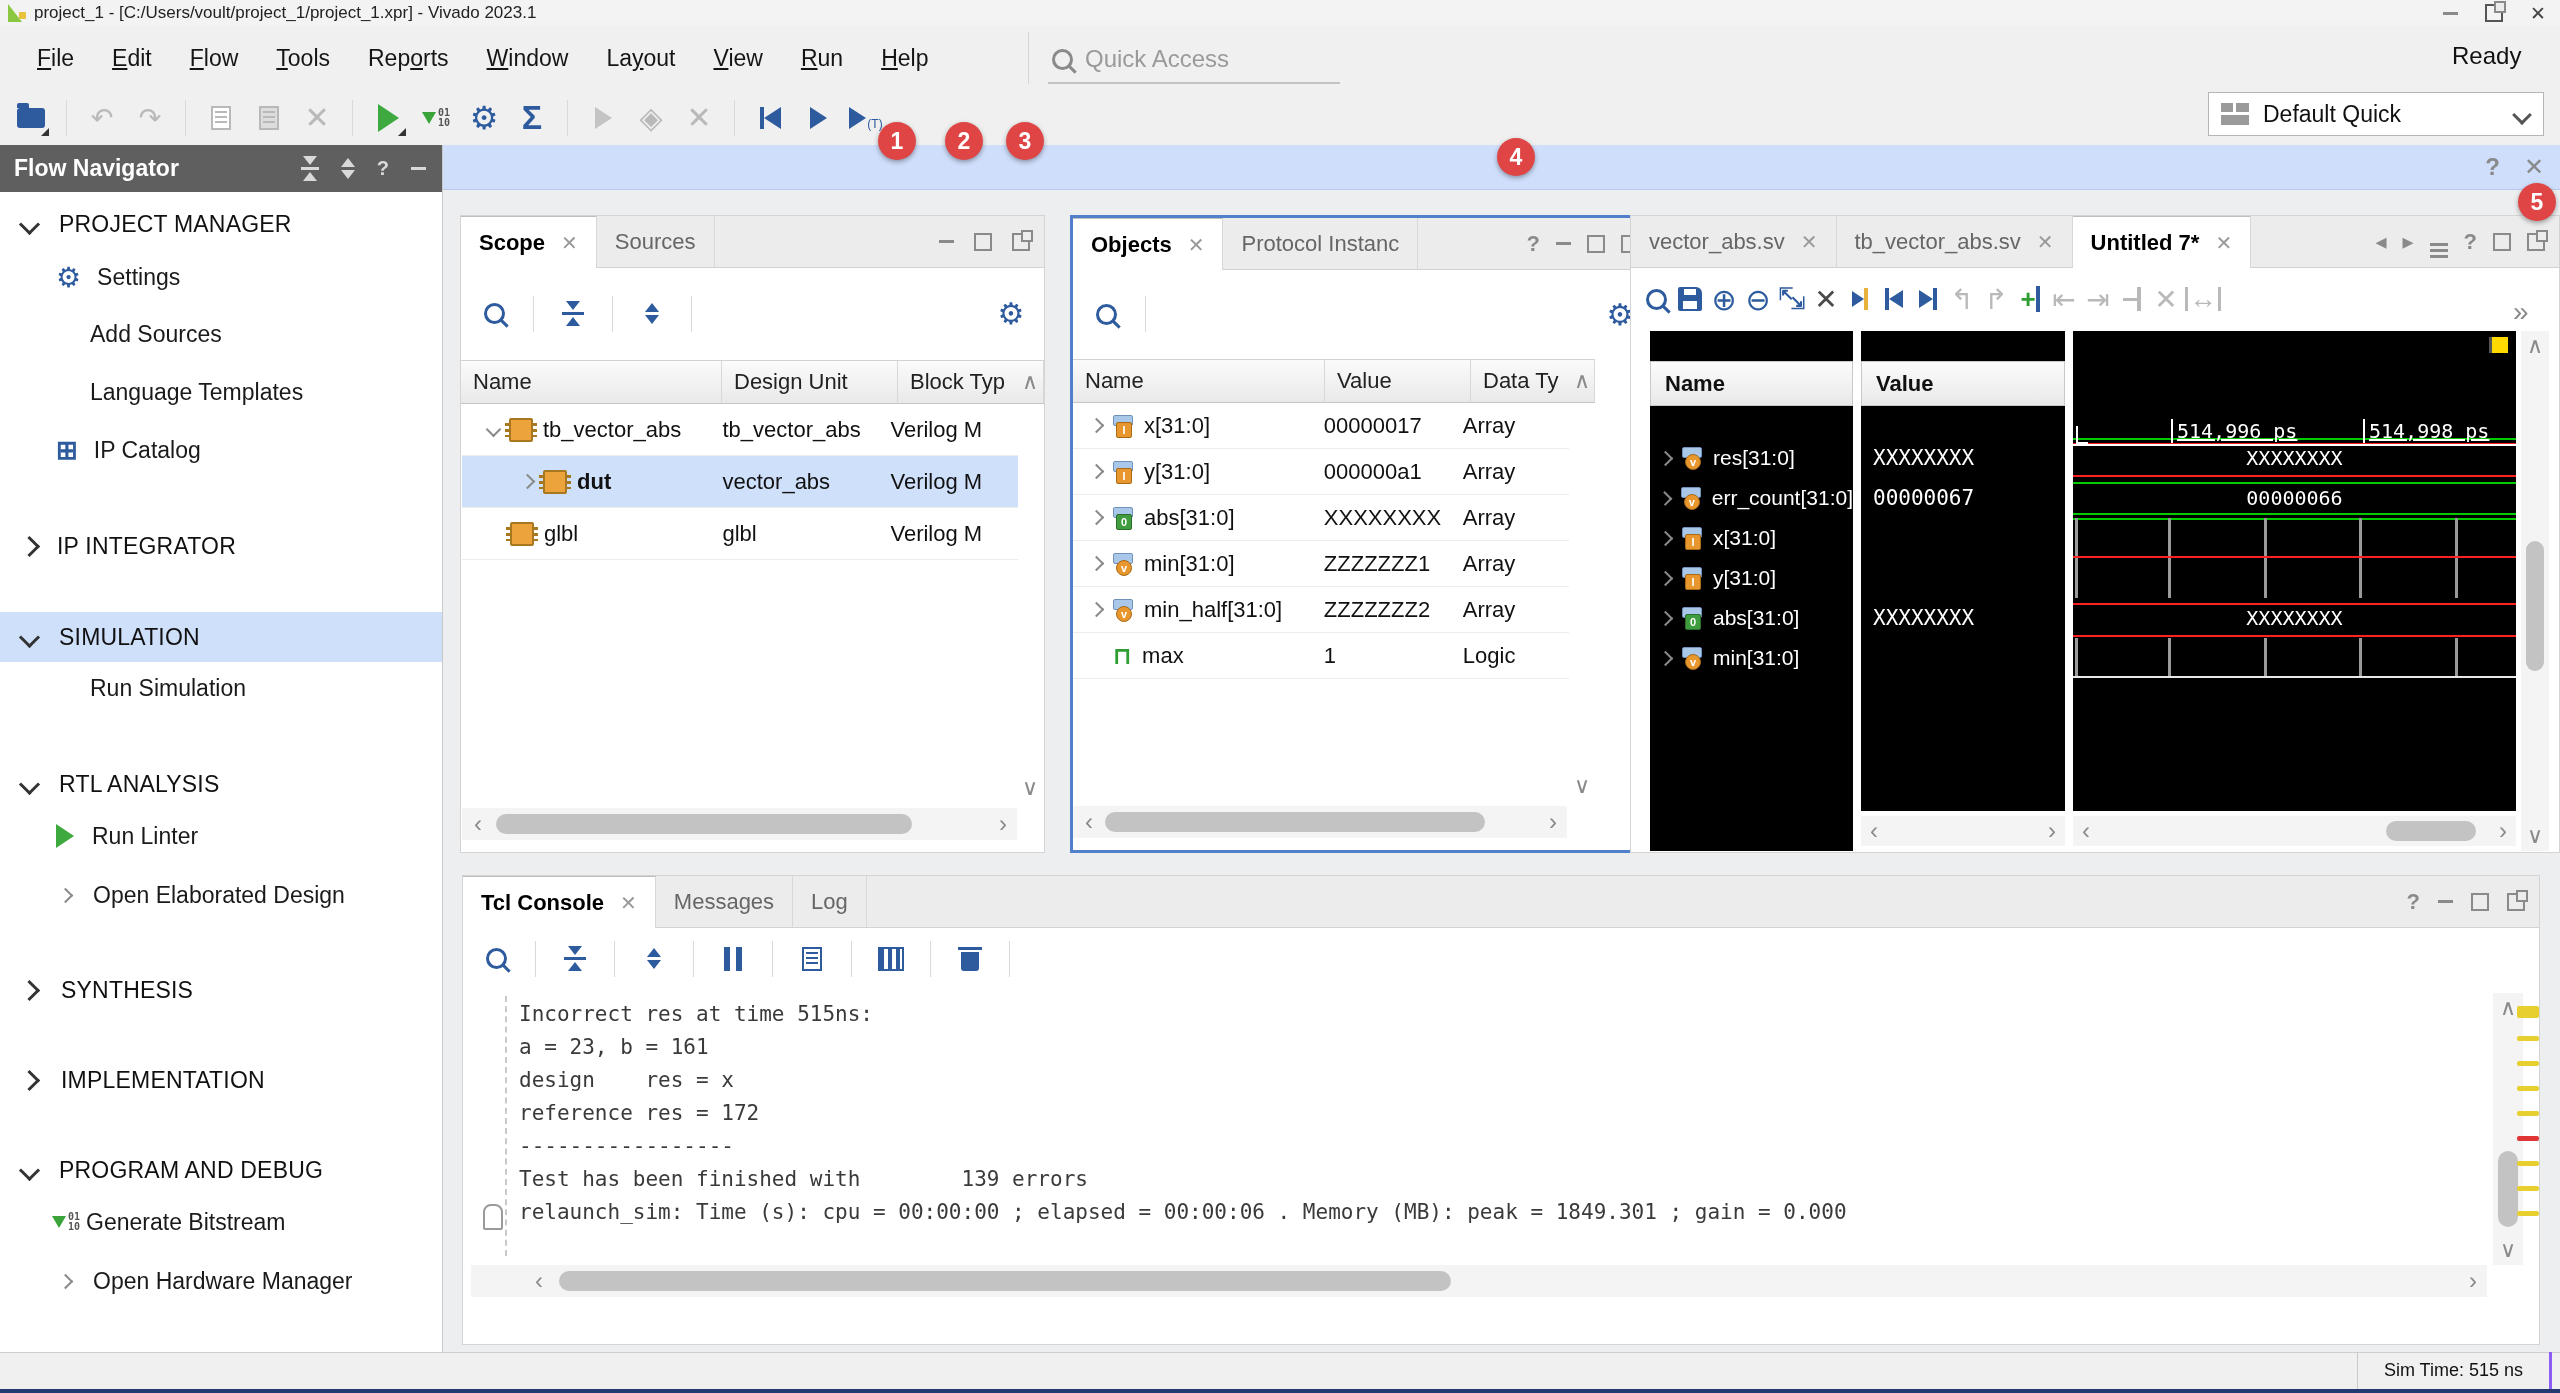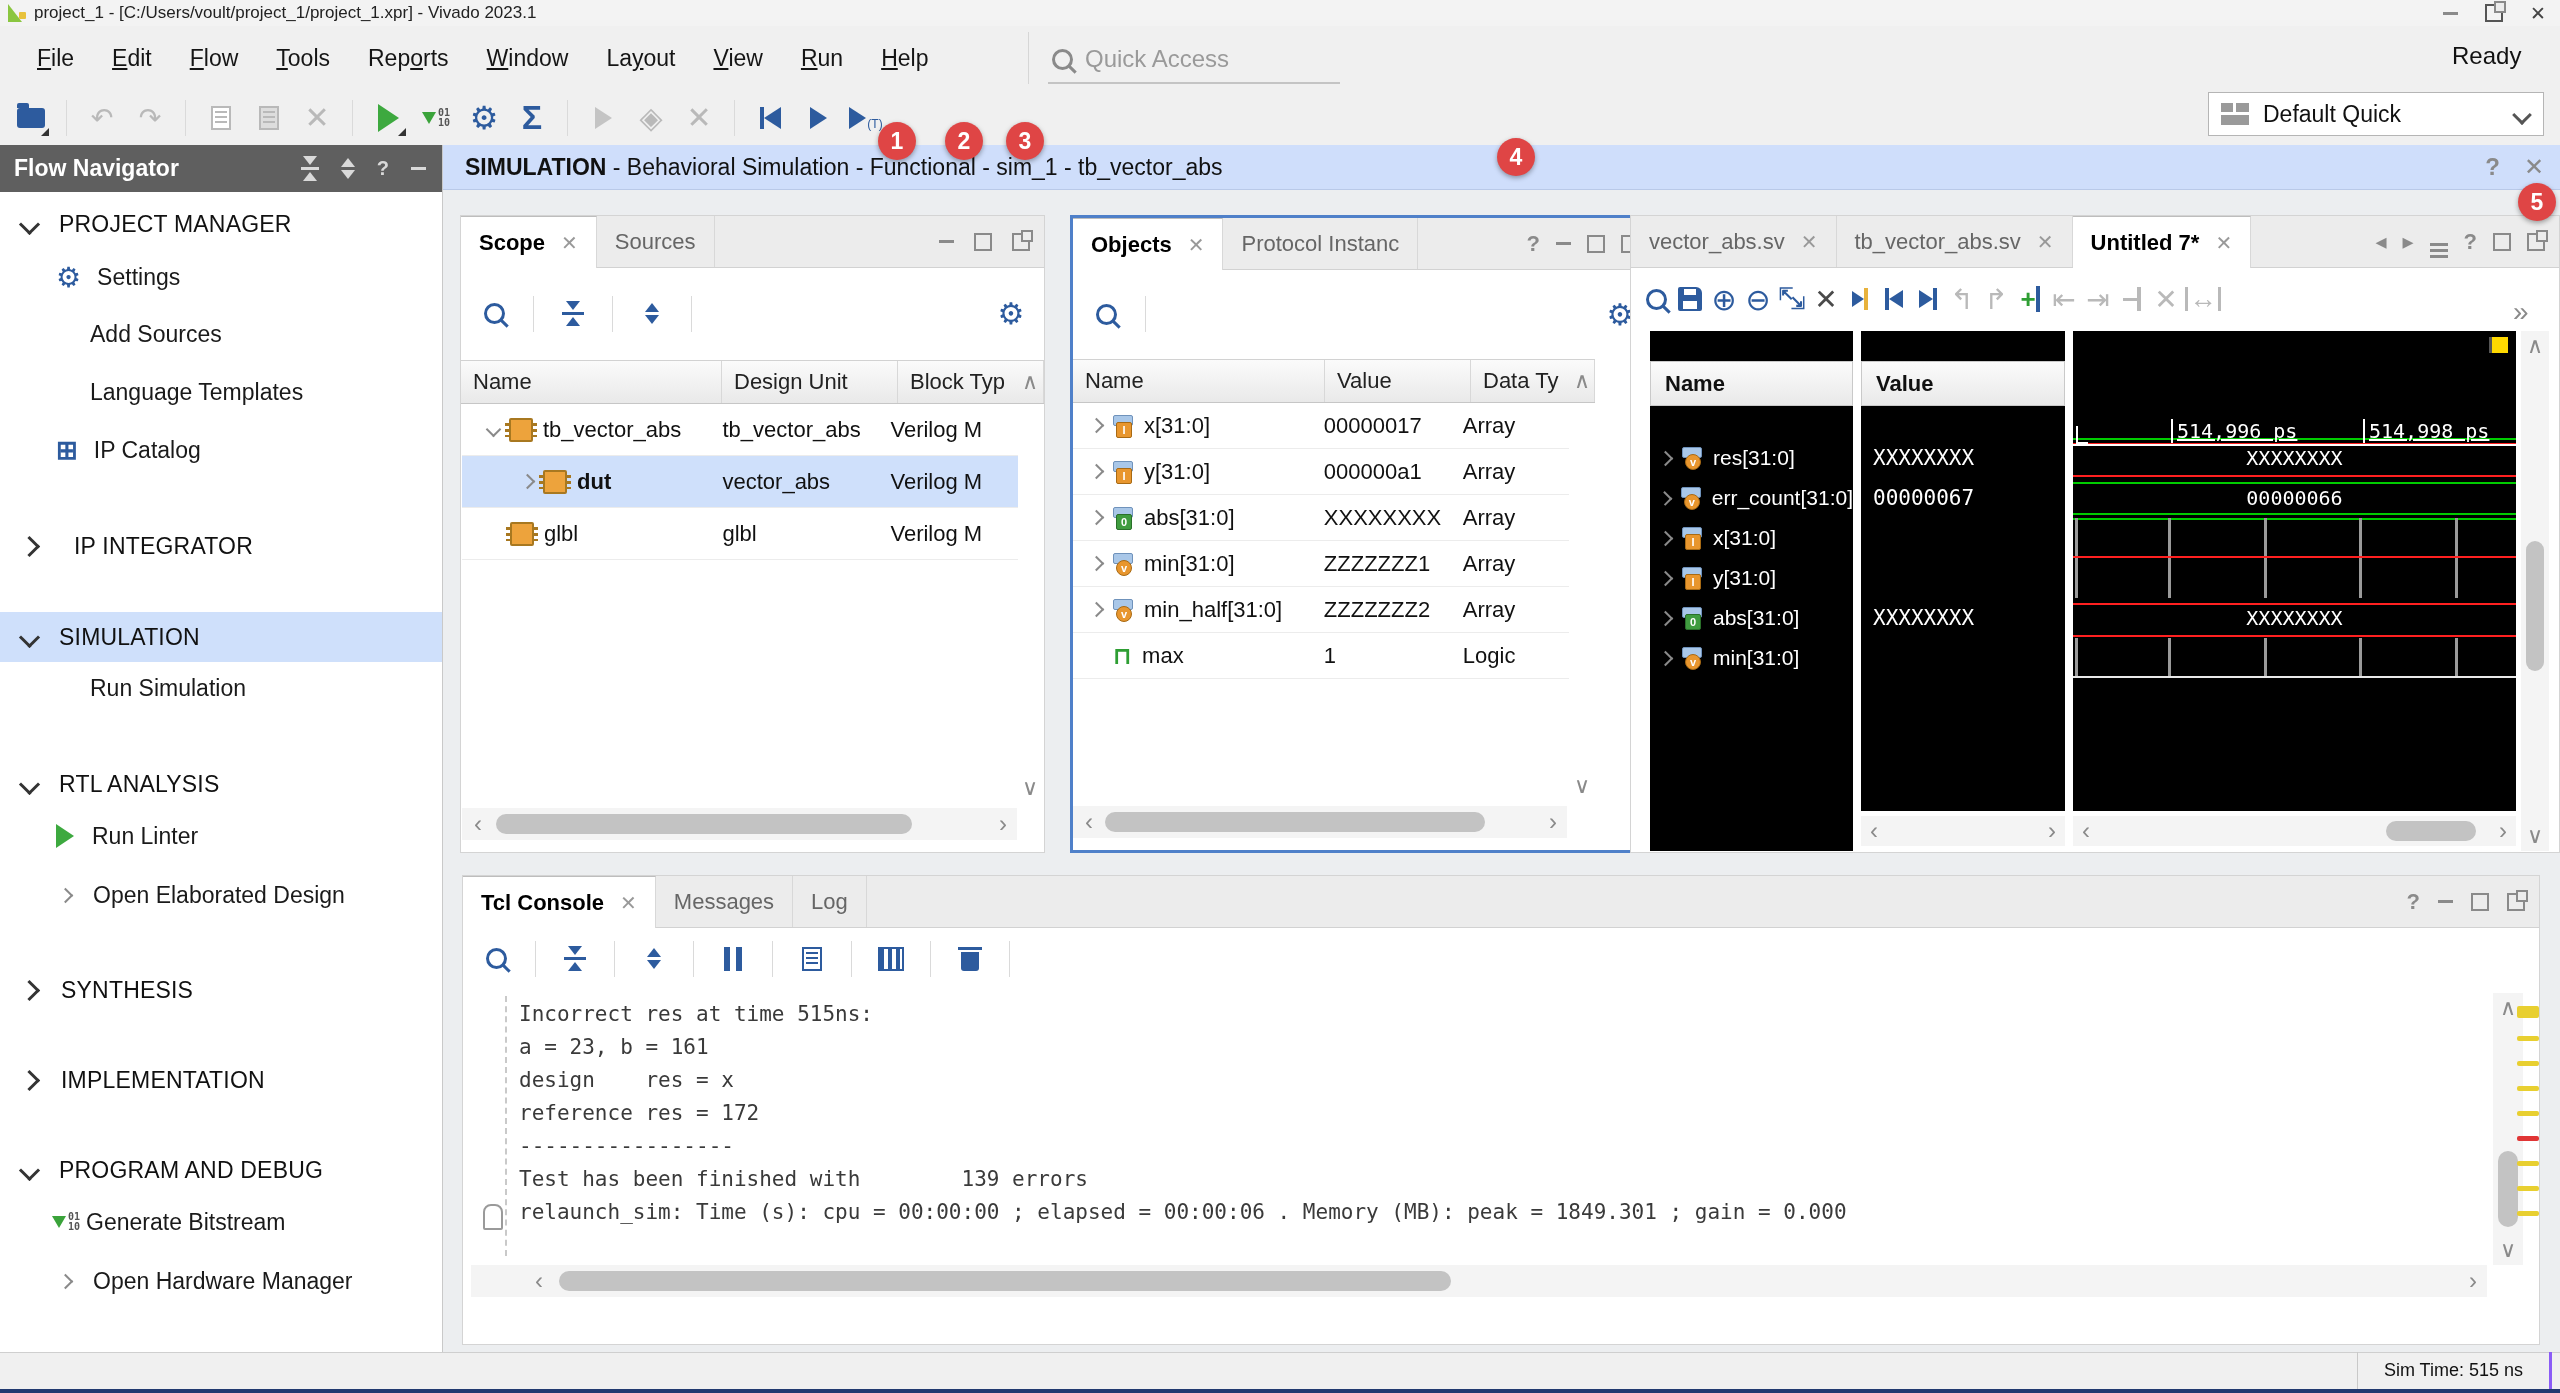--- a/index.html
+++ b/index.html
@@ -309,21 +309,21 @@
       </div>
       <div class="nav-row" style="top:222px">
         <span class="nav-item-label" style="margin-left:90px">Language Templates</span>
       </div>
       <div class="nav-row" style="top:280px">
         <span style="margin-left:56px;font-size:26px;color:#2d5b9e;font-weight:bold">⊞</span>
         <span class="nav-item-label" style="margin-left:16px">IP Catalog</span>
       </div>
       <div class="nav-row" style="top:376px">
         <span class="chev right" style="margin-left:22px"></span>
-        <span class="nav-section" style="margin-left:37px">IP INTEGRATOR</span>
+        <span class="nav-section" style="margin-left:20px">IP INTEGRATOR</span>
       </div>
       <div class="nav-row sel" style="top:467px">
         <span class="chev down" style="margin-left:22px"></span>
         <span class="nav-section" style="margin-left:22px">SIMULATION</span>
       </div>
       <div class="nav-row" style="top:518px">
         <span class="nav-item-label" style="margin-left:90px">Run Simulation</span>
       </div>
       <div class="nav-row" style="top:614px">
         <span class="chev down" style="margin-left:22px"></span>
@@ -357,21 +357,20 @@
         <span class="nav-item-label" style="margin-left:6px">Generate Bitstream</span>
       </div>
       <div class="nav-row" style="top:1111px">
         <span class="chev sm right" style="margin-left:60px"></span>
         <span class="nav-item-label" style="margin-left:22px">Open Hardware Manager</span>
       </div>
     </div>
 </div>
 
 <div class="simbar">
-  <span><b>SIMULATION</b><span> - Behavioral Simulation - Functional - sim_1 - tb_vector_abs</span></span>
   <span style="margin-left:auto;display:flex;gap:24px;padding-right:16px;color:#8a8a8a;font-size:24px">
     <span style="font-weight:bold">?</span>
     <span>✕</span>
   </span>
 </div>
 <div class="workarea"></div>
 
 <div class="panel" style="left:460px;top:215px;width:585px;height:638px">
   <div class="tabbar">
     <span id="scope-tabs" style="display:flex">

